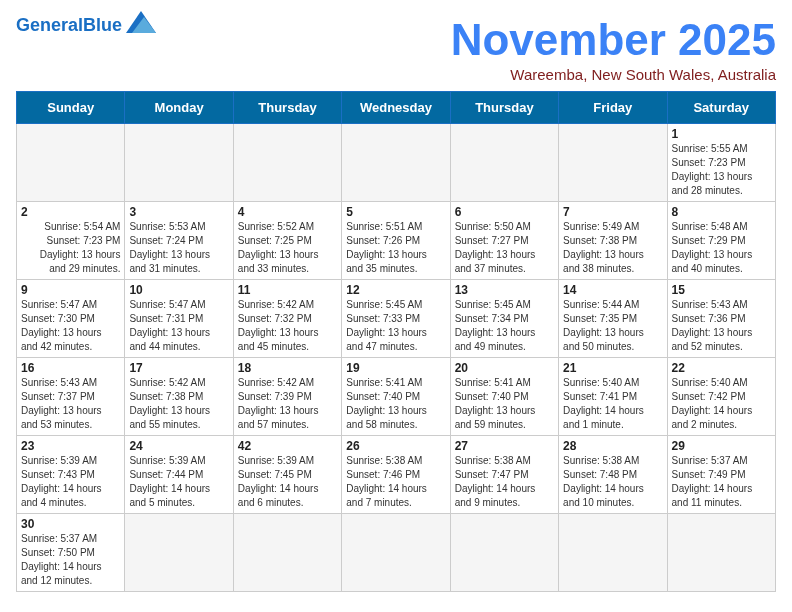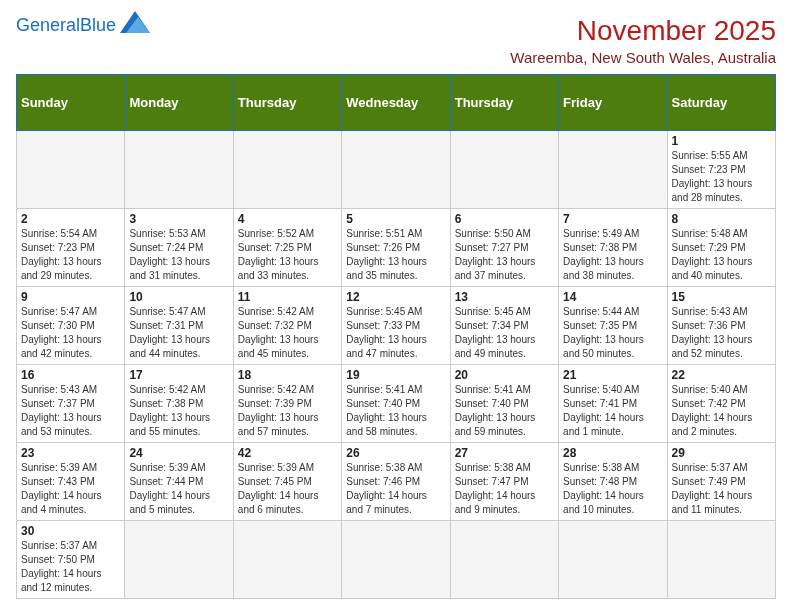--- a/index.html
+++ b/index.html
@@ -16,54 +16,54 @@
       align-items: flex-start;
       margin-bottom: 8px;
     }
     .logo-area {
       display: flex;
       flex-direction: column;
       align-items: flex-start;
     }
     .logo-text {
       font-size: 18px;
-      font-weight: normal;
+      font-weight: bold;
       color: #333;
       line-height: 1.1;
     }
     .logo-text span {
       color: #1a6fc4;
     }
     .title-area {
       text-align: right;
     }
     .month-title {
-      font-size: 28px;
-      font-weight: normal;
-      color: #b91c1c;
+      font-size: 44px;
+      font-weight: bold;
+      color: #3b82f6;
       line-height: 1.1;
     }
     .location-title {
       font-size: 15px;
       color: #7f1d1d;
       margin-top: 2px;
     }
     .calendar {
       width: 100%;
       border-collapse: collapse;
       border: 1px solid #bbb;
     }
     .calendar th {
-      background: #4d7c0f;
+      background: #0369a1;
       color: #fff;
       font-size: 13px;
       font-weight: bold;
-      padding: 20px 4px;
+      padding: 8px 4px;
       border: 1px solid #1a6fc4;
-      text-align: left;
+      text-align: center;
     }
     .calendar td {
       border: 1px solid #ccc;
       vertical-align: top;
       padding: 3px 4px;
       width: calc(100% / 7);
       min-height: 70px;
       font-size: 10.5px;
       color: #333;
       background: #fff;
@@ -129,21 +129,21 @@
           <span class="day-number">1</span>
           <div class="day-info" style="white-space: pre-line;">Sunrise: 5:55 AM
 Sunset: 7:23 PM
 Daylight: 13 hours
 and 28 minutes.</div>
         </td>
       </tr>
       <tr>
         <td>
           <span class="day-number">2</span>
-          <div class="day-info" style="white-space: pre-line;">Sunrise: 5:54 AM
+          <div class="day-info" style="white-space: pre-line; text-align: right;">Sunrise: 5:54 AM
 Sunset: 7:23 PM
 Daylight: 13 hours
 and 29 minutes.</div>
         </td>
         <td>
           <span class="day-number">3</span>
           <div class="day-info" style="white-space: pre-line;">Sunrise: 5:53 AM
 Sunset: 7:24 PM
 Daylight: 13 hours
 and 31 minutes.</div>

